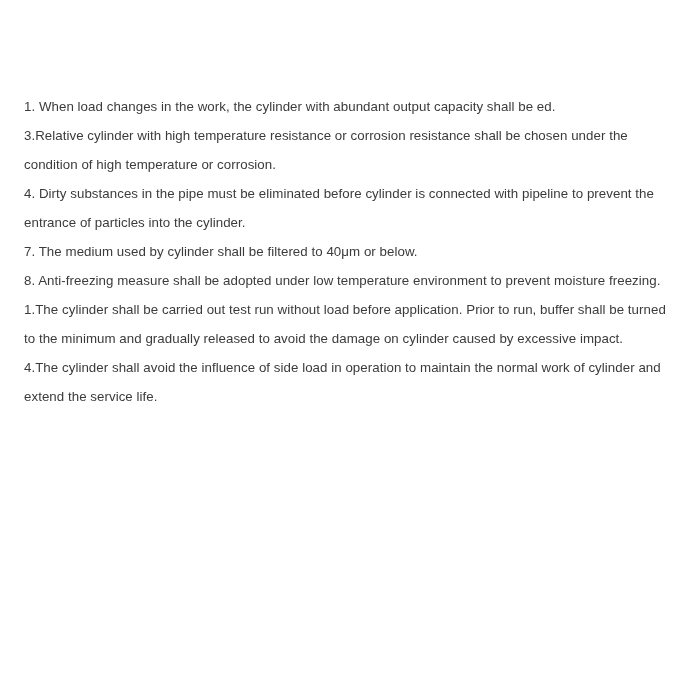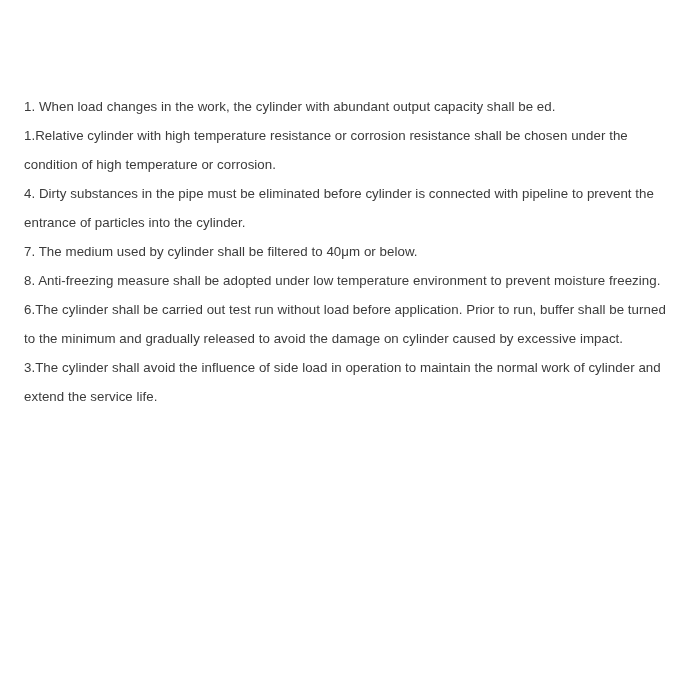--- a/index.html
+++ b/index.html
@@ -35,20 +35,20 @@
     white-space: pre-wrap;
     text-align: left;
   }
 </style>
 </head>
 <body>
 
 <div class="page">
   <div class="content">
     <p class="para">1. When load changes in the work, the cylinder with abundant output capacity shall be ed.</p>
-    <p class="para">1.Relative cylinder with high temperature resistance or corrosion resistance shall be chosen under the condition of high temperature or corrosion.</p>
+    <p class="para">3.Relative cylinder with high temperature resistance or corrosion resistance shall be chosen under the condition of high temperature or corrosion.</p>
     <p class="para">4. Dirty substances in the pipe must be eliminated before cylinder is connected with pipeline to prevent the entrance of particles into the cylinder.</p>
     <p class="para">7. The medium used by cylinder shall be filtered to 40μm or below.</p>
     <p class="para">8. Anti-freezing measure shall be adopted under low temperature environment to prevent moisture freezing.</p>
-    <p class="para">6.The cylinder shall be carried out test run without load before application. Prior to run, buffer shall be turned to the minimum and gradually released to avoid the damage on cylinder caused by excessive impact.</p>
-    <p class="para">3.The cylinder shall avoid the influence of side load in operation to maintain the normal work of cylinder and extend the service life.</p>
+    <p class="para">1.The cylinder shall be carried out test run without load before application. Prior to run, buffer shall be turned to the minimum and gradually released to avoid the damage on cylinder caused by excessive impact.</p>
+    <p class="para">4.The cylinder shall avoid the influence of side load in operation to maintain the normal work of cylinder and extend the service life.</p>
   </div>
 </div>
 
 </body></html>

